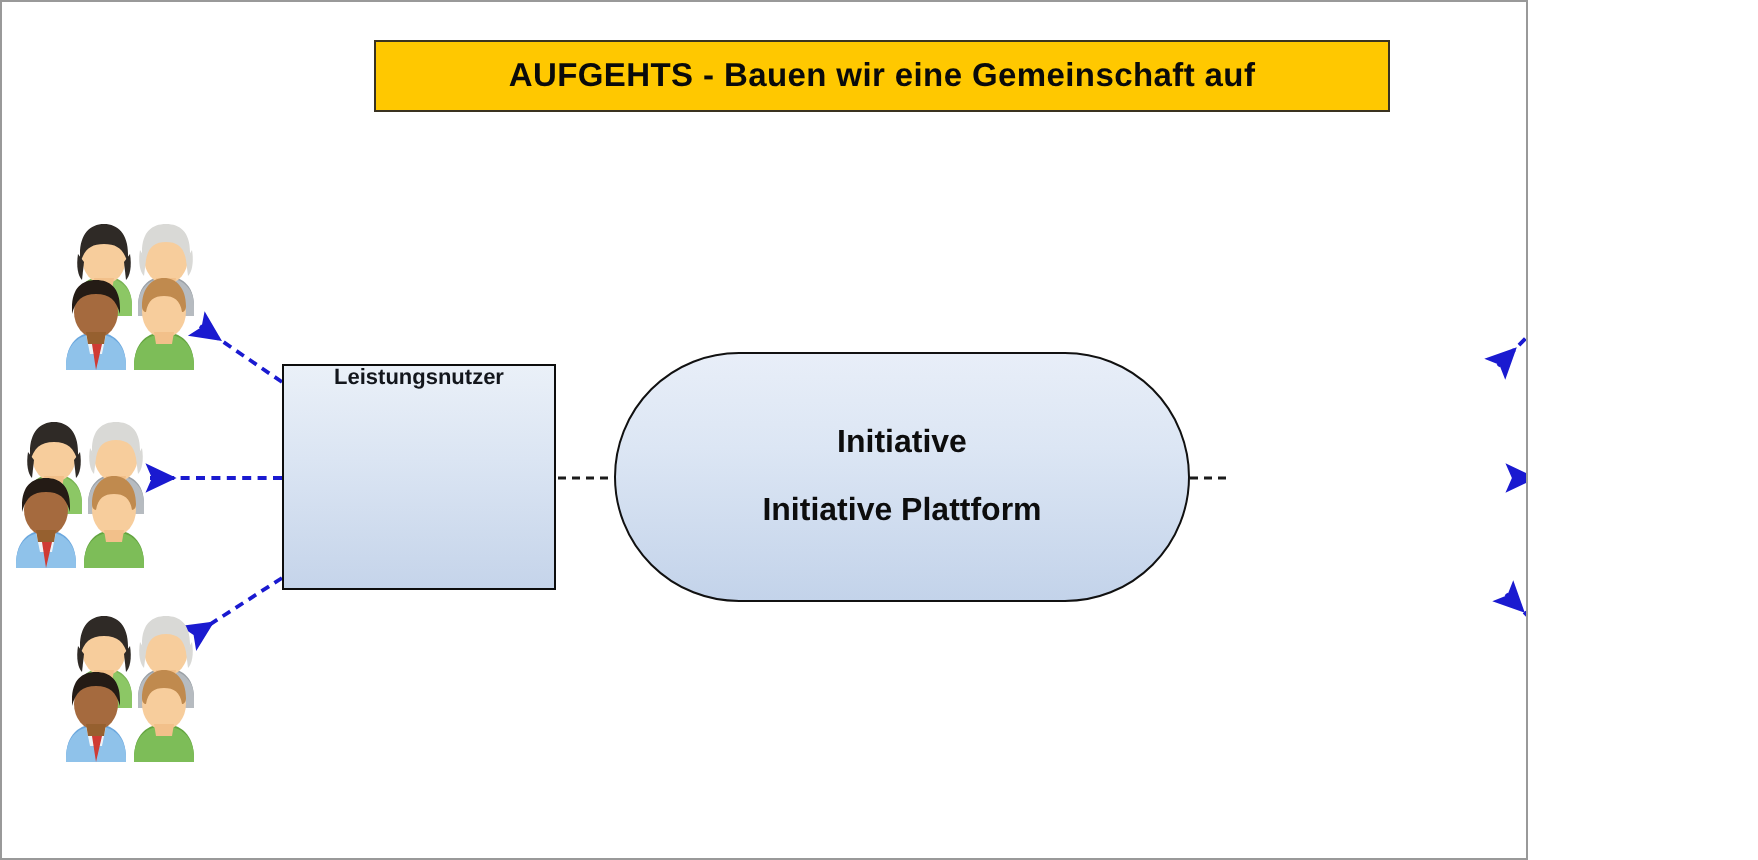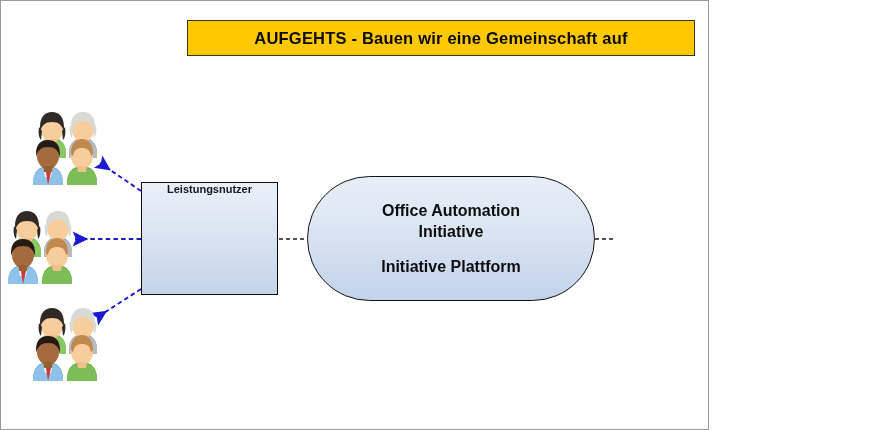--- a/index.html
+++ b/index.html
@@ -5,21 +5,21 @@
   html, body {
     margin: 0;
     padding: 0;
     background: #ffffff;
   }
   body {
     font-family: "Liberation Sans", sans-serif;
   }
   .canvas {
     position: relative;
-    width: 709px;
+    width: 764px;
     height: 430px;
     background: #ffffff;
     border: 1px solid #999999;
     box-sizing: border-box;
     overflow: hidden;
   }
   .svg-layer {
     position: absolute;
     left: 0;
     top: 0;
@@ -129,21 +129,20 @@
 
   <div class="title-banner">
     <span>AUFGEHTS - Bauen wir eine Gemeinschaft auf</span>
   </div>
 
   <div class="actor-box" id="box-left">
     <span>Leistungsnutzer</span>
   </div>
 
   <div class="platform">
-    <div class="line">Office Automation</div>
     <div class="line">Initiative</div>
     <div class="gap"></div>
     <div class="line">Initiative Plattform</div>
   </div>
 
 
   <svg class="avatar-group" style="left:28px; top:104px;" width="76" height="80" viewBox="0 0 76 80" xmlns="http://www.w3.org/2000/svg">
     <g>
       <path d="M9,48 C9,37 16,33 23,33 C30,33 37,37 37,48 L37,53 L9,53 Z" fill="#79b453"></path>
       <path d="M9,48 C9,39 15,34 23,34 C31,34 37,39 37,48 L37,53 L9,53 Z" fill="#8cc765"></path>

